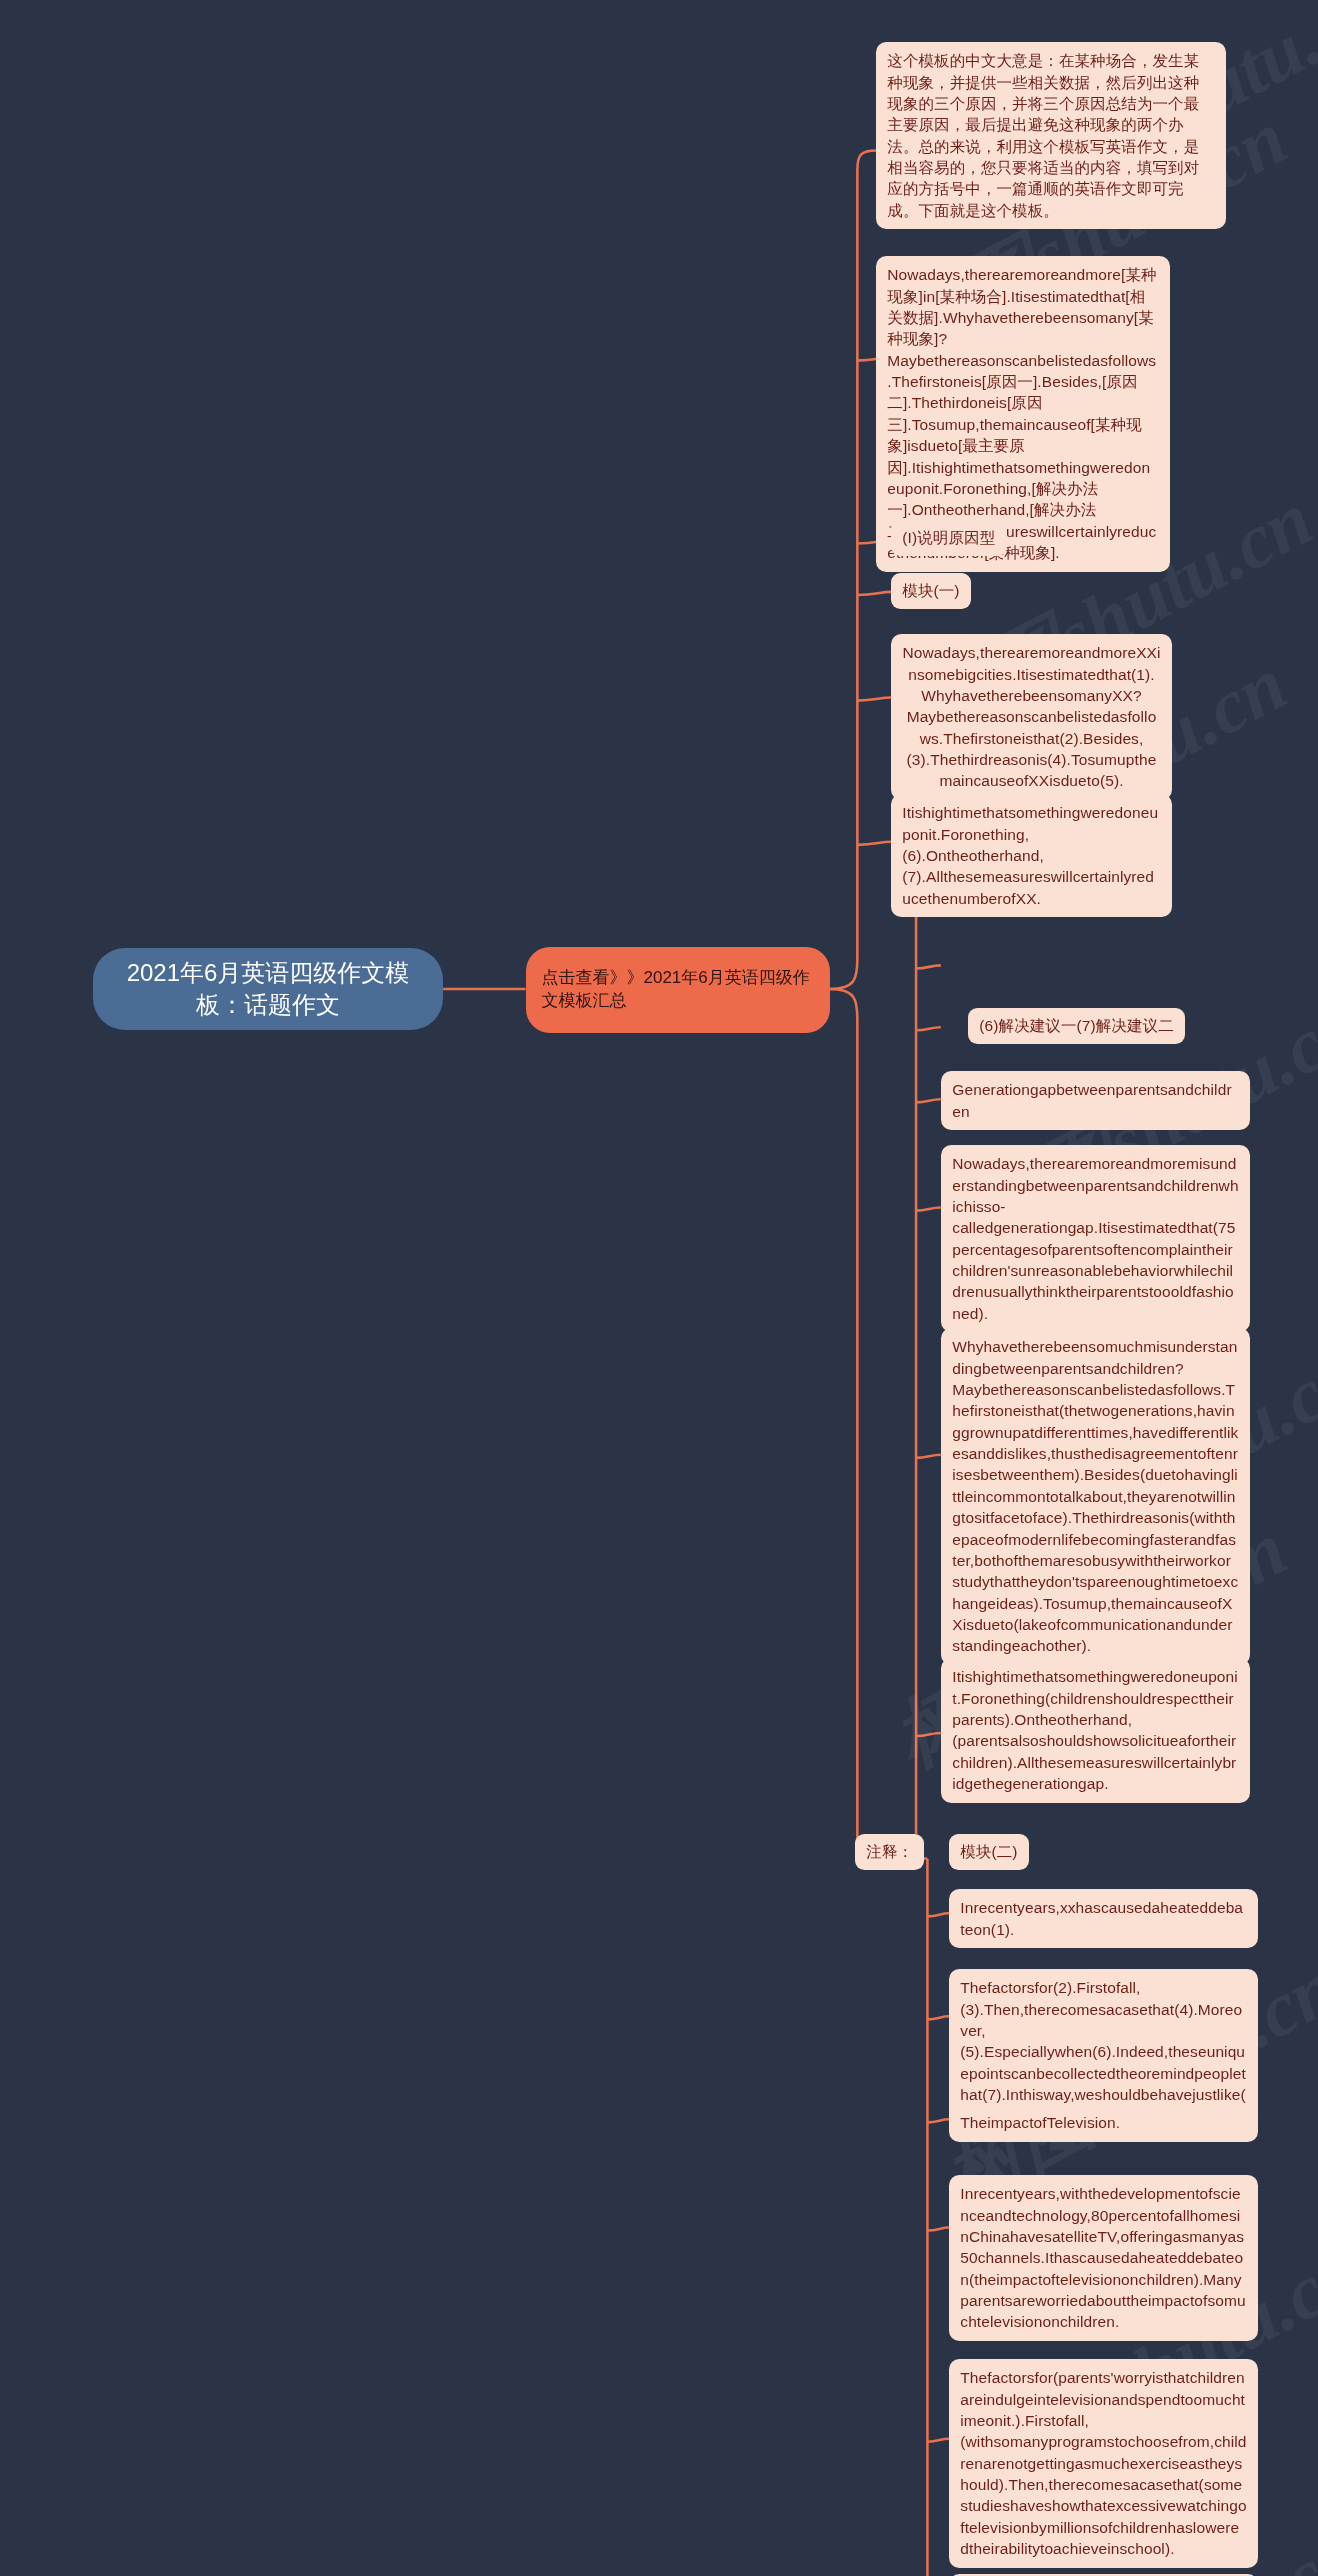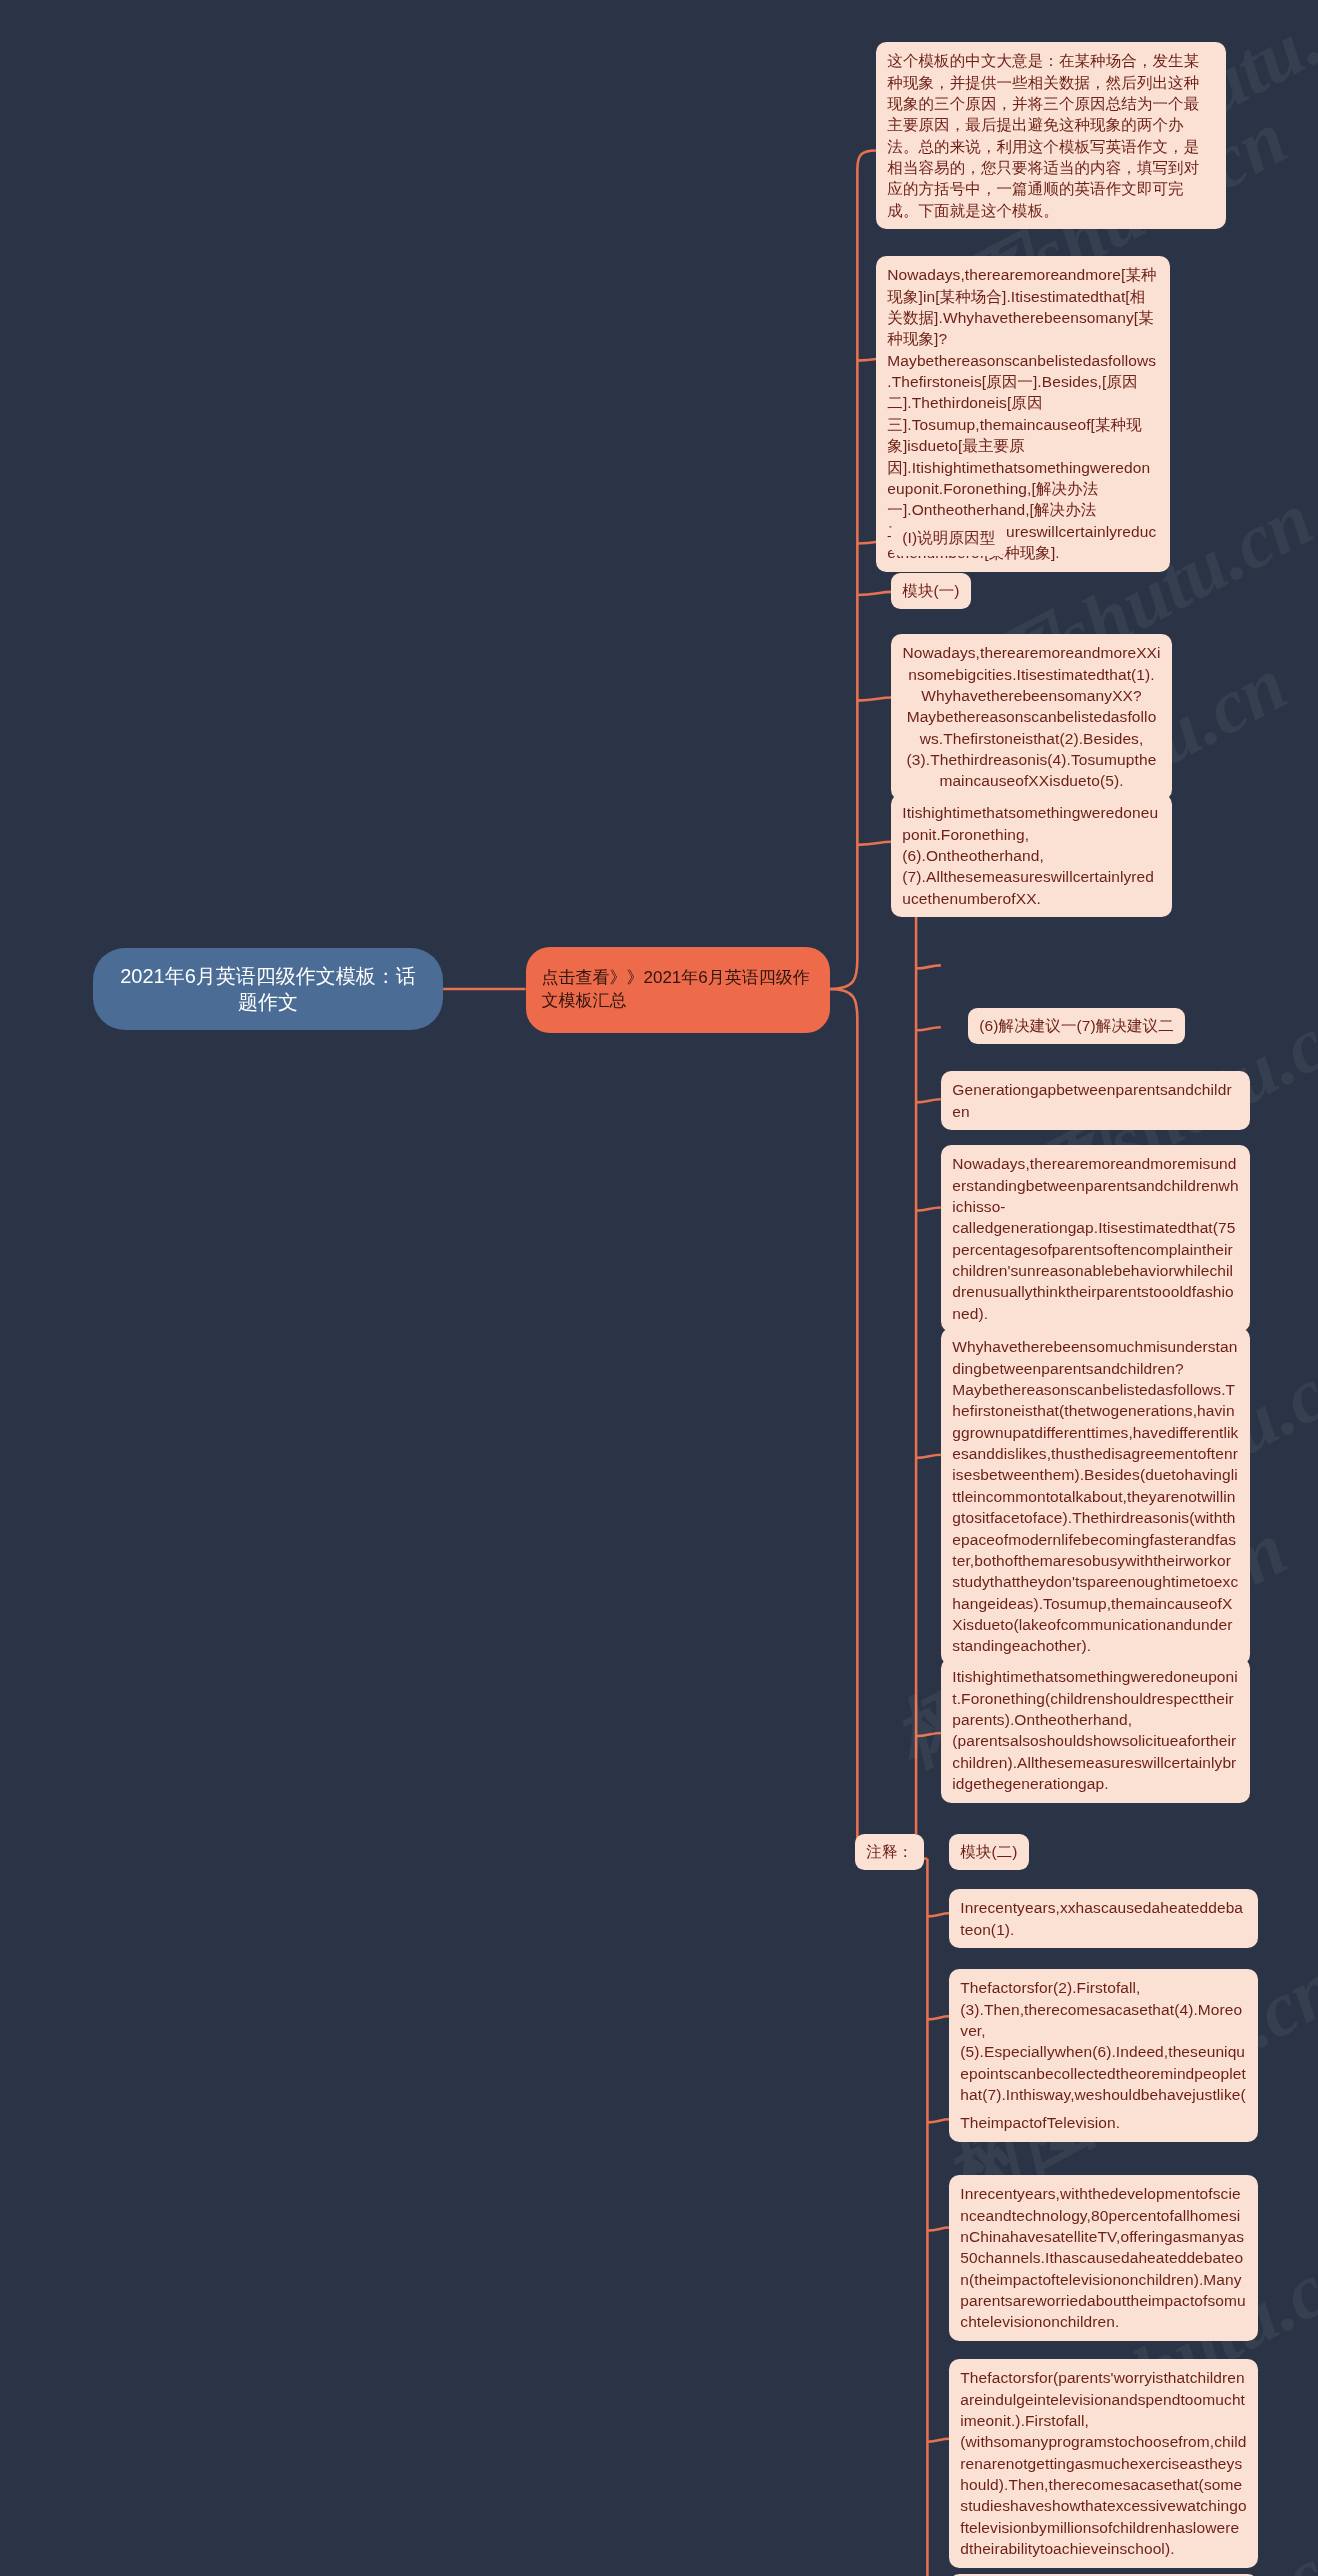--- a/index.html
+++ b/index.html
@@ -74,21 +74,21 @@
   .root {
     position: absolute;
     z-index: 4;
     background: #4a6c95;
     color: #ffffff;
     border-radius: 32px;
     display: flex;
     align-items: center;
     justify-content: center;
     text-align: center;
-    font-size: 20px;
+    font-size: 24px;
     line-height: 1.32;
     padding: 10.3px 17.5px;
   }
 
   
   .branch {
     position: absolute;
     z-index: 4;
     background: #ed6b4a;
     color: #2e1410;

